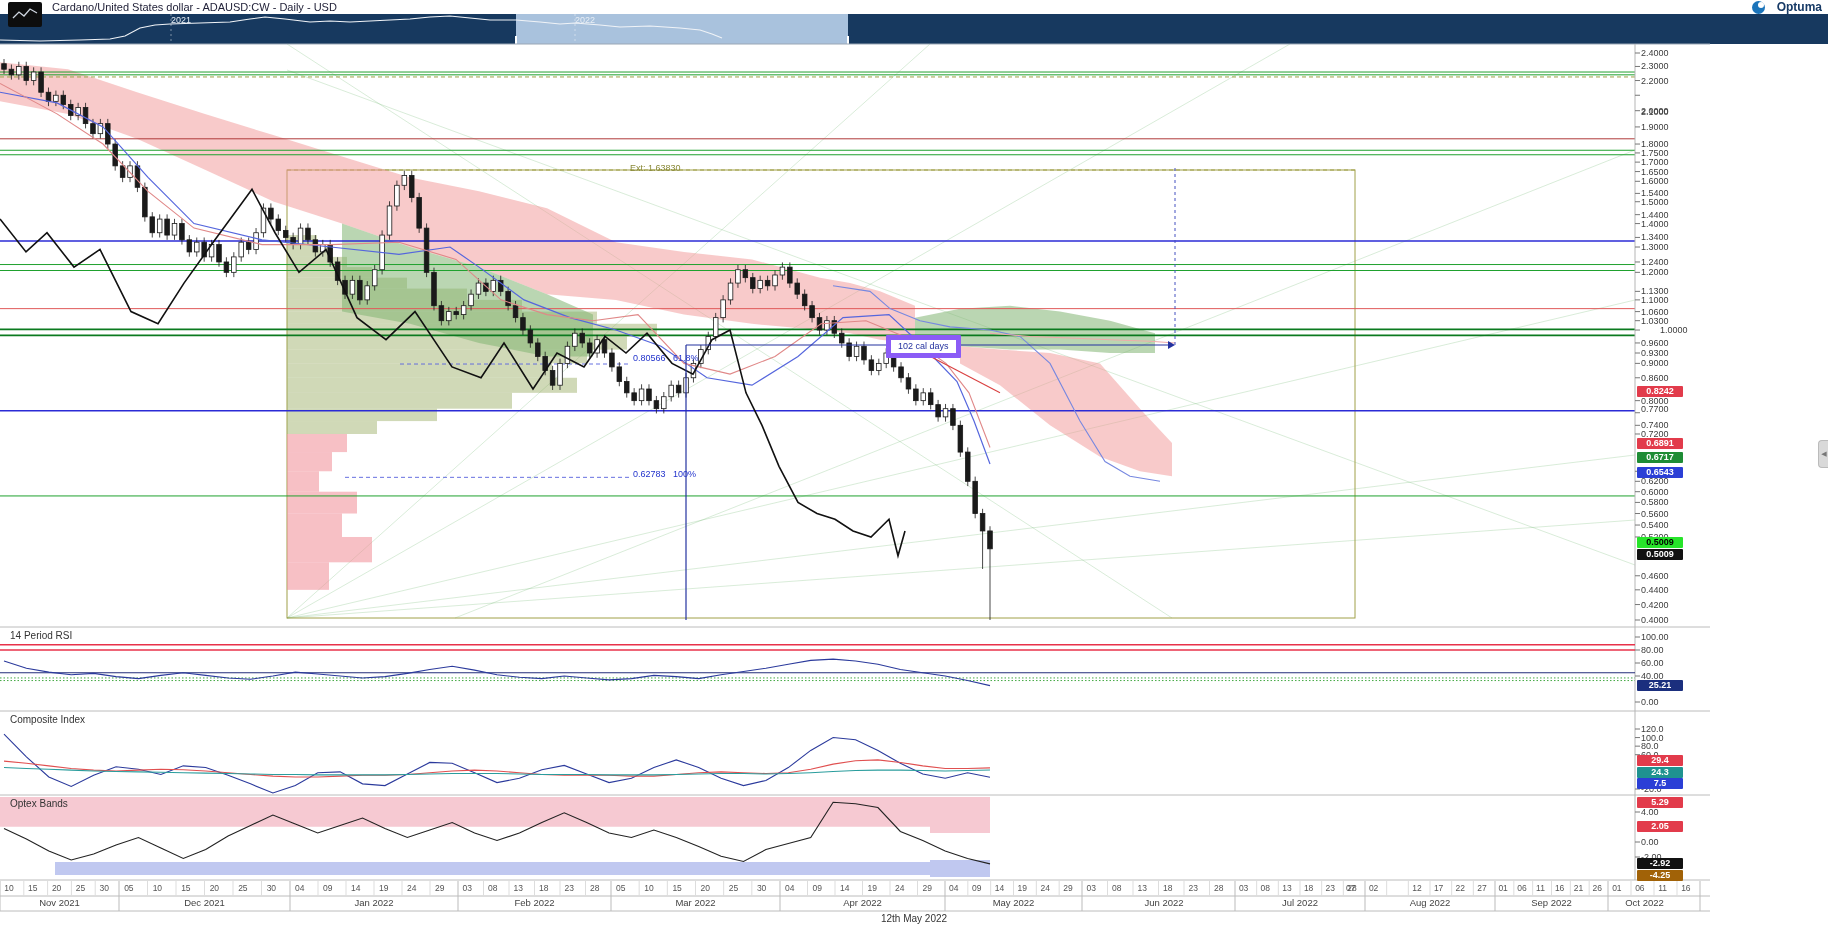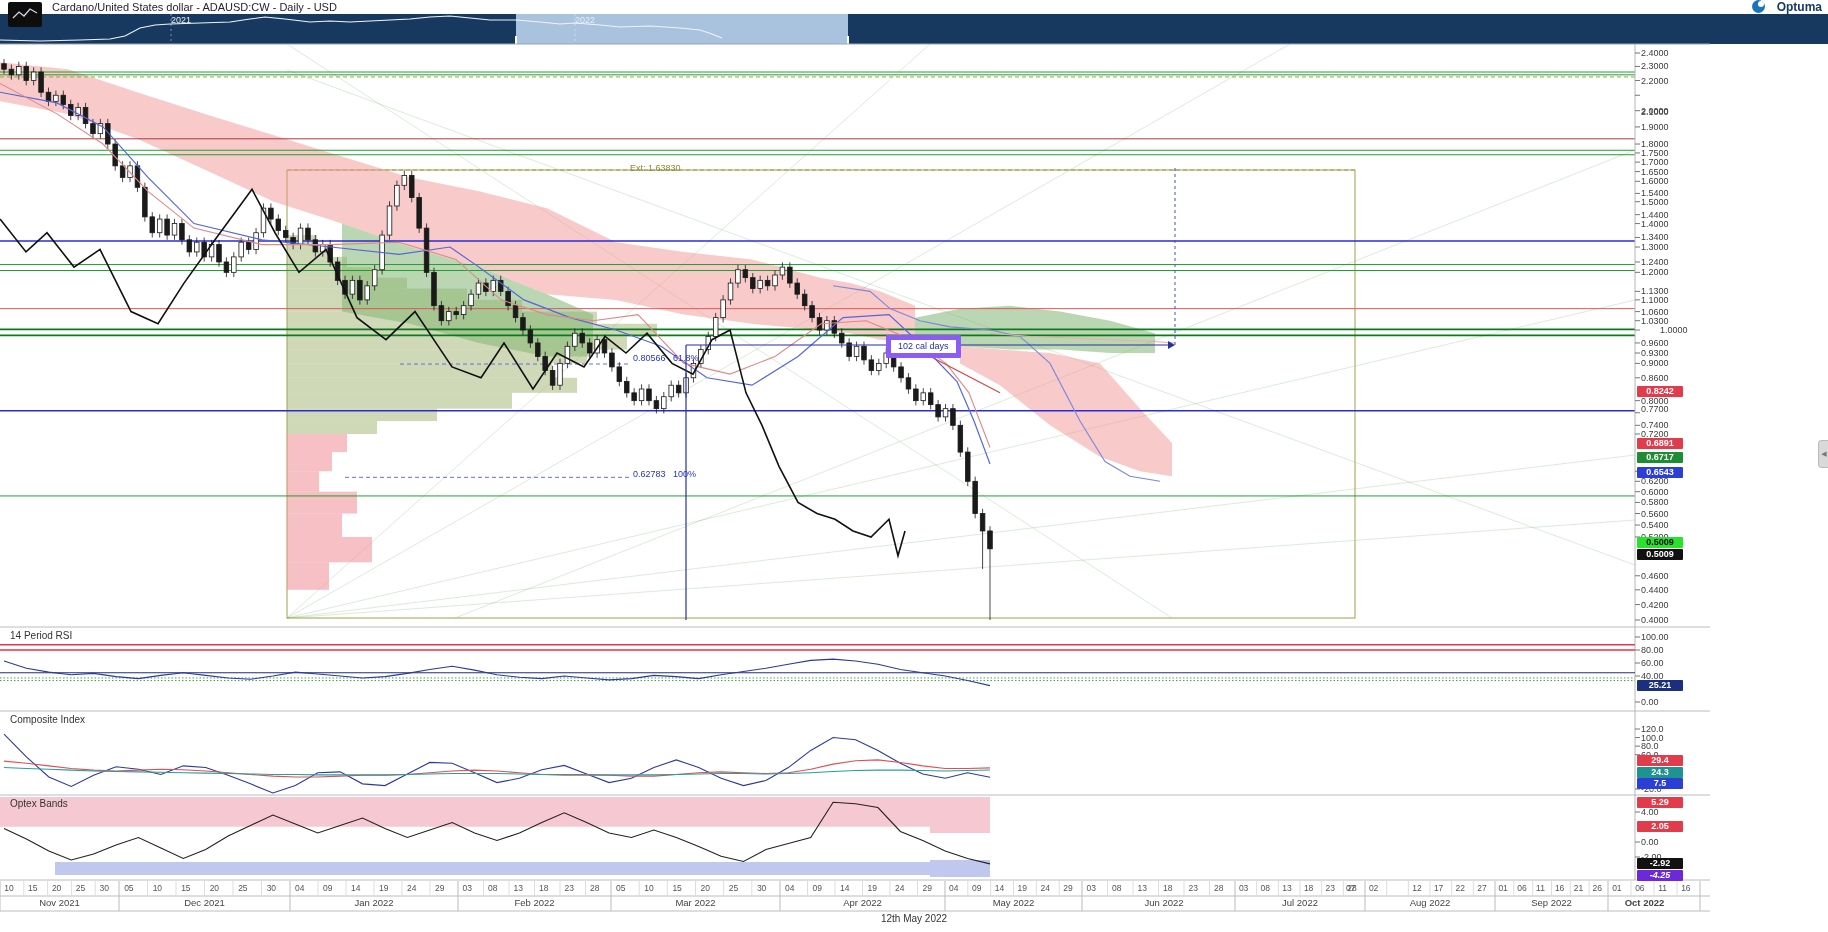--- a/index.html
+++ b/index.html
@@ -3,21 +3,21 @@
 <meta charset="utf-8">
 <style>
   html,body{margin:0;padding:0;background:#fff;}
   #app{position:relative;width:1828px;height:932px;overflow:hidden;background:#fff;
        font-family:"Liberation Sans",sans-serif;}
   #chart-svg{position:absolute;left:0;top:0;z-index:1;}
   #overlays{position:absolute;left:0;top:0;width:1828px;height:932px;z-index:5;pointer-events:none;}
   #titlebar{position:absolute;left:0;top:0;width:1828px;height:14px;background:#fff;z-index:10;}
   #tb-icon{position:absolute;left:8px;top:2px;width:34px;height:25px;background:#0d0d0d;border-radius:2px;z-index:11;}
   #tb-title{position:absolute;left:52px;top:1px;font-size:11px;color:#23233a;z-index:11;white-space:nowrap;}
-  #logo{position:absolute;right:6px;top:0px;z-index:11;display:flex;align-items:flex-start;gap:12px;}
+  #logo{position:absolute;right:6px;top:0px;z-index:11;display:flex;align-items:flex-end;gap:12px;}
   #logo-circle{width:13px;height:13px;border-radius:50%;background:#1b74ba;position:relative;}
   #logo-circle:after{content:"";position:absolute;right:1px;top:1px;width:6px;height:6px;border-radius:50%;background:#fff;}
   #logo-text{font-size:12px;font-weight:bold;color:#173a66;}
   .yearlbl{position:absolute;color:#e8eef5;font-size:9px;z-index:6;}
   .panel-title{position:absolute;font-size:10px;color:#333;z-index:6;}
   .annot{position:absolute;font-size:9px;z-index:6;white-space:nowrap;}
   .caldays-box{position:absolute;z-index:6;font-size:9px;color:#24329f;background:#fff;
       border:5px solid #8b5cf6;border-radius:1px;padding:0px 7px;line-height:13px;}
   .tick-label{position:absolute;left:1641px;font-size:9px;color:#3c3c3c;white-space:nowrap;z-index:6;}
   .badge{position:absolute;left:1637px;width:46px;height:11px;line-height:11px;text-align:center;
@@ -644,21 +644,21 @@
         <div class="badge" style="top: 466.775px; background: rgb(43, 63, 214); color: rgb(255, 255, 255);">0.6543</div>
         <div class="badge" style="top: 537.317px; background: rgb(39, 228, 42); color: rgb(0, 0, 0);">0.5009</div>
         <div class="badge" style="top: 549.317px; background: rgb(17, 17, 17); color: rgb(255, 255, 255);">0.5009</div>
         <div class="badge" style="top: 680.114px; background: rgb(27, 47, 126); color: rgb(255, 255, 255);">25.21</div>
         <div class="badge" style="top: 755.329px; background: rgb(226, 59, 75); color: rgb(255, 255, 255);">29.4</div>
         <div class="badge" style="top: 766.514px; background: rgb(31, 147, 144); color: rgb(255, 255, 255);">24.3</div>
         <div class="badge" style="top: 777.714px; background: rgb(43, 63, 214); color: rgb(255, 255, 255);">7.5</div>
         <div class="badge" style="top: 796.825px; background: rgb(226, 59, 75); color: rgb(255, 255, 255);">5.29</div>
         <div class="badge" style="top: 821.125px; background: rgb(226, 59, 75); color: rgb(255, 255, 255);">2.05</div>
         <div class="badge" style="top: 858.4px; background: rgb(17, 17, 17); color: rgb(255, 255, 255);">-2.92</div>
-        <div class="badge" style="top: 870.375px; background: #6d28d9; color: rgb(255, 255, 255); font-style: italic;">-4.25</div>
+        <div class="badge" style="top: 870.375px; background: #a16207; color: rgb(255, 255, 255);">-4.25</div>
       </div>
     <div id="date-labels">
         <span class="daylbl" style="left: 4.284px;">10</span>
         <span class="daylbl" style="left: 28.084px;">15</span>
         <span class="daylbl" style="left: 51.884px;">20</span>
         <span class="daylbl" style="left: 75.684px;">25</span>
         <span class="daylbl" style="left: 99.484px;">30</span>
         <div class="monlbl" style="left: 0px; width: 119px;">Nov 2021</div>
         <span class="daylbl" style="left: 124.13px;">05</span>
         <span class="daylbl" style="left: 152.63px;">10</span>
@@ -727,21 +727,21 @@
         <span class="daylbl" style="left: 1517.22px;">06</span>
         <span class="daylbl" style="left: 1536.06px;">11</span>
         <span class="daylbl" style="left: 1554.89px;">16</span>
         <span class="daylbl" style="left: 1573.72px;">21</span>
         <span class="daylbl" style="left: 1592.56px;">26</span>
         <div class="monlbl" style="left: 1495px; width: 113px;">Sep 2022</div>
         <span class="daylbl" style="left: 1612.14px;">01</span>
         <span class="daylbl" style="left: 1635.14px;">06</span>
         <span class="daylbl" style="left: 1658.14px;">11</span>
         <span class="daylbl" style="left: 1681.14px;">16</span>
-        <div class="monlbl" style="left: 1608px; width: 73px; font-weight: bold;">Oct 2022</div>
+        <div class="monlbl" style="left: 1608px; width: 73px;">Oct 2022</div>
       </div>
     <div id="year-labels">
         <span class="yearlbl" style="left: 8px; top: 15px;">2020</span>
         <span class="yearlbl" style="left: 171px; top: 15px;">2021</span>
         <span class="yearlbl" style="left: 575px; top: 15px;">2022</span>
       </div>
   </div>
 
   <div id="side-handle">◀</div>
 </div>

